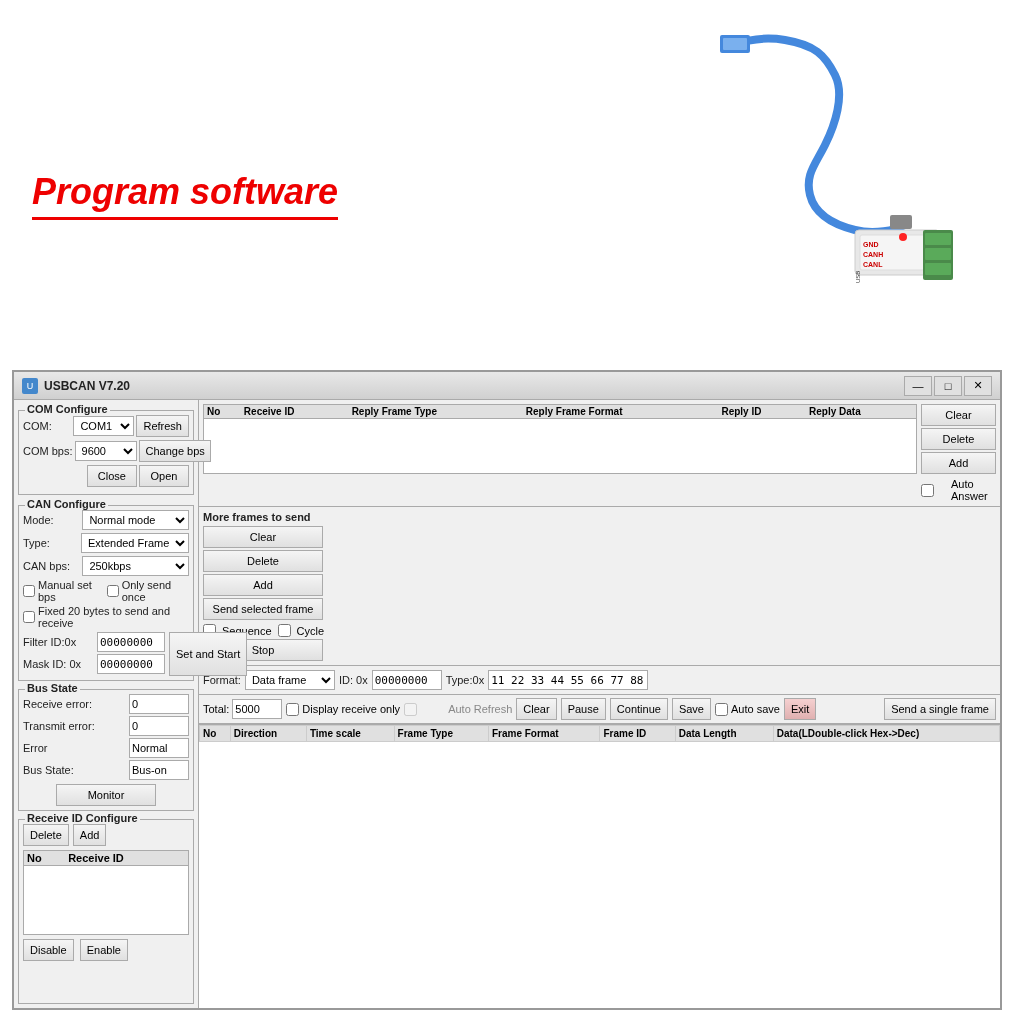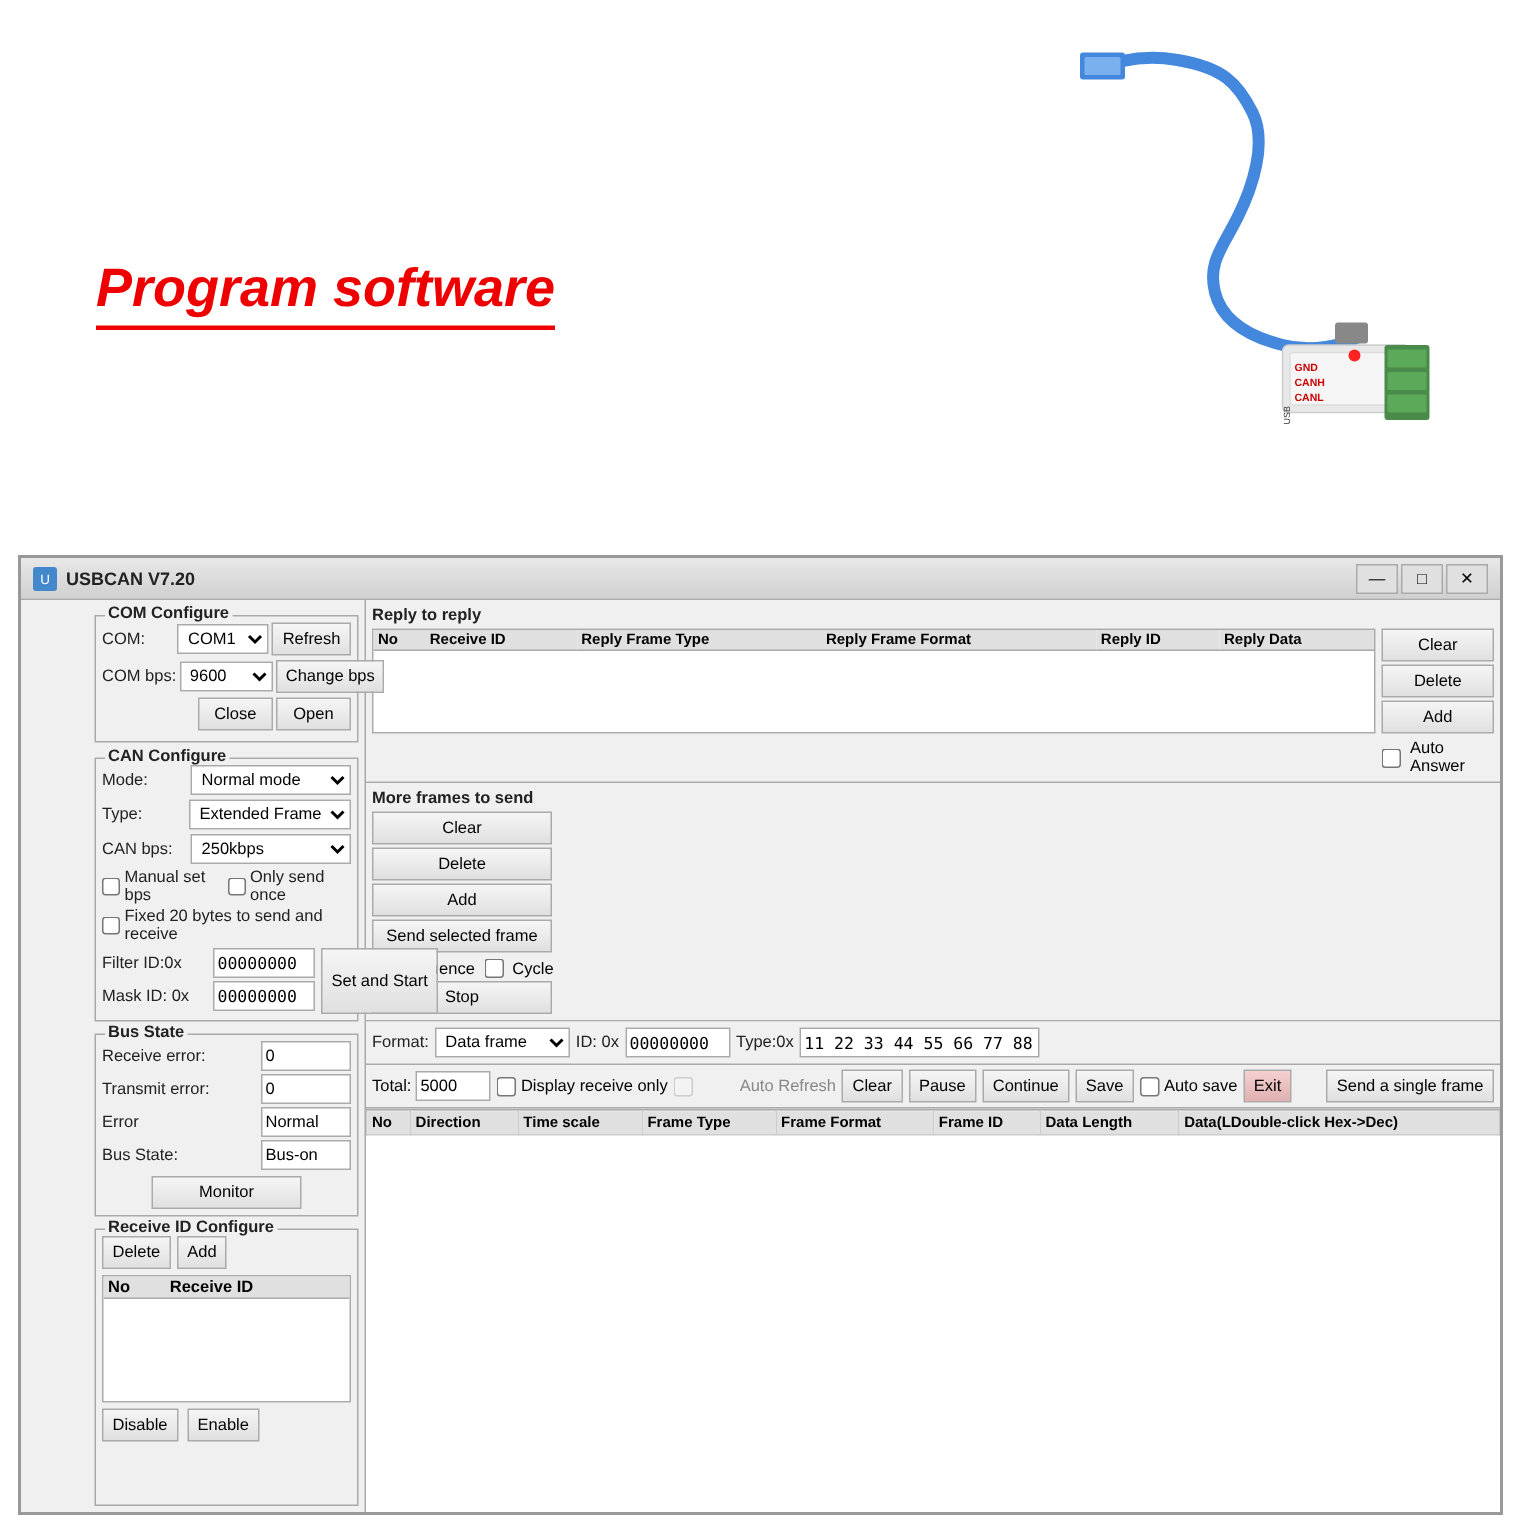--- a/index.html
+++ b/index.html
@@ -5,21 +5,21 @@
     * { box-sizing: border-box; margin: 0; padding: 0; }
     body { width: 1015px; height: 1015px; background: #fff; font-family: Arial, sans-serif; font-size: 11px; overflow: hidden; }
 
     
     .top-section {
       width: 1015px;
       height: 370px;
       background: #fff;
       display: flex;
       align-items: center;
-      padding: 20px 64px;
+      padding: 20px 32px;
       position: relative;
     }
     .program-title {
       font-size: 36px;
       font-weight: bold;
       color: #e00;
       font-style: italic;
       border-bottom: 3px solid #e00;
       padding-bottom: 4px;
       margin-top: 20px;
@@ -76,21 +76,20 @@
 
     
     .left-panel {
       width: 185px;
       border-right: 1px solid #aaa;
       background: #f0f0f0;
       padding: 4px;
       display: flex;
       flex-direction: column;
       gap: 4px;
-      margin-left: 45px;
     }
 
     .group-box {
       border: 1px solid #aaa;
       background: #f0f0f0;
       padding: 4px;
       position: relative;
       margin-top: 6px;
     }
     .group-label {
@@ -211,21 +210,21 @@
       height: 70px;
       overflow-y: auto;
     }
     .reply-table table { width: 100%; font-size: 10px; border-collapse: collapse; }
     .reply-table th { background: #e0e0e0; border-bottom: 1px solid #aaa; padding: 1px 3px; text-align: left; white-space: nowrap; }
     .reply-btns { display: flex; flex-direction: column; gap: 2px; width: 75px; }
 
     .auto-answer-row {
       display: flex;
       align-items: center;
-      gap: 6px;
+      gap: 17px;
       margin-top: 2px;
       justify-content: flex-end;
     }
 
     
     .send-section {
       border-bottom: 1px solid #aaa;
       padding: 4px;
     }
     .send-table-area {
@@ -466,23 +465,20 @@
           <button class="btn">Disable</button>
           <button class="btn">Enable</button>
         </div>
       </div>
 
     </div>
 
     <div class="right-panel">
 
       <div class="reply-section">
-        <div class="reply-header">
-          <span class="section-title">Reply to reply</span>
-        </div>
         <div class="reply-table-area">
           <div class="reply-table">
             <table>
               <thead>
                 <tr>
                   <th>No</th>
                   <th>Receive ID</th>
                   <th>Reply Frame Type</th>
                   <th>Reply Frame Format</th>
                   <th>Reply  ID</th>

